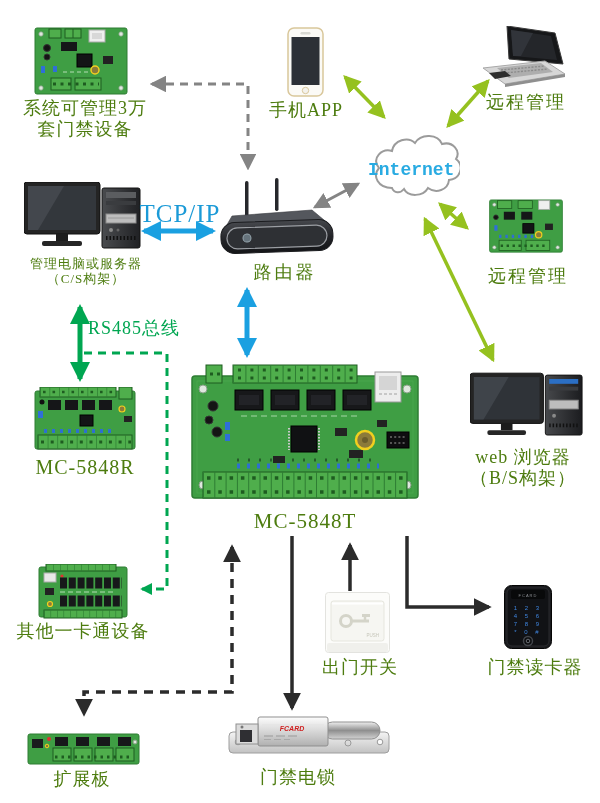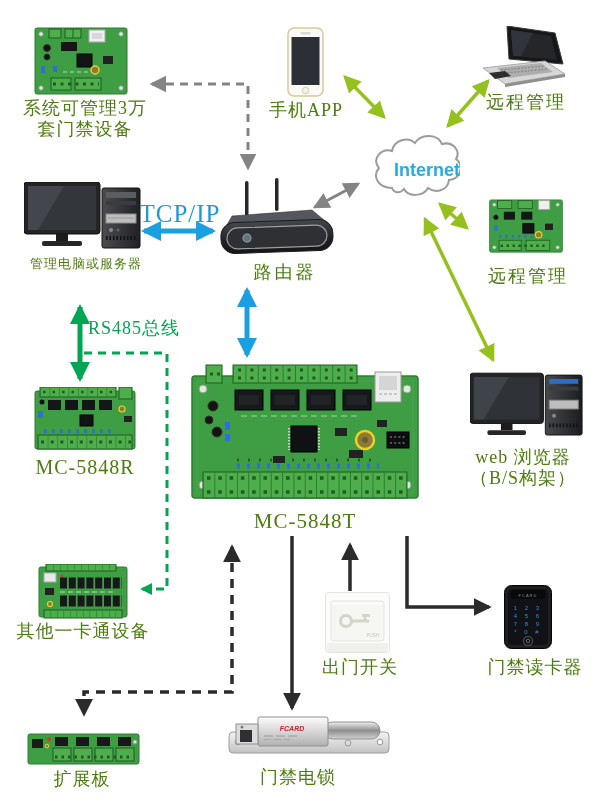--- a/index.html
+++ b/index.html
@@ -6,22 +6,22 @@
   .stage{position:relative;width:600px;height:803px;background:#ffffff;overflow:hidden;
          font-family:"Liberation Serif","DejaVu Serif",serif;}
   .dev{position:absolute;z-index:2;}
   .dev svg{display:block;width:100%;height:100%;}
   #wires{position:absolute;left:0;top:0;z-index:1;}
   .lbl{position:absolute;z-index:3;color:#4d7c0f;text-align:center;line-height:1.16;
        font-size:18px;letter-spacing:1px;white-space:nowrap;}
   .lbl .l2{display:block;}
   .blue{color:#1b9ad7;}
   .green{color:#00a651;}
-  .cloudtxt{position:absolute;z-index:3;left:0;top:0;width:100%;text-align:right;
-       font-family:Liberation Sans, sans-serif;font-weight:600;
+  .cloudtxt{position:absolute;z-index:3;left:0;top:0;width:100%;text-align:left;
+       font-family:Liberation Mono, monospace;font-weight:600;
        color:#29abe2;font-size:18px;letter-spacing:0;}
 </style>
 </head>
 <body>
 
 <div class="stage">
 
   <svg id="wires" width="600" height="803" viewBox="0 0 600 803">
     <defs>
       <marker id="ah-gray" viewBox="0 0 10 10" refX="8.5" refY="5" markerWidth="5.5" markerHeight="5.5" orient="auto-start-reverse">
@@ -384,20 +384,21 @@
   </div>
 
   <div class="lbl" style="left:266px;top:100px;width:80px">手机APP</div>
 
   <div class="lbl" style="left:478px;top:92px;width:96px;letter-spacing:2px">远程管理</div>
 
   <div class="lbl" style="left:480px;top:266px;width:96px;letter-spacing:2px">远程管理</div>
 
   <div class="lbl" style="left:3px;top:256px;width:166px;font-size:13px">
     <span class="l1">管理电脑或服务器</span>
+    <span class="l2">（C/S构架）</span>
   </div>
 
   <div class="lbl blue" style="left:138px;top:199px;width:84px;font-size:25px">TCP/IP</div>
 
   <div class="lbl" style="left:252px;top:262px;width:66px;letter-spacing:3px">路由器</div>
 
   <div class="lbl green" style="left:88px;top:318px;width:120px;text-align:left">RS485总线</div>
 
   <div class="lbl" style="left:28px;top:456px;width:114px;font-size:20px">MC-5848R</div>
 

